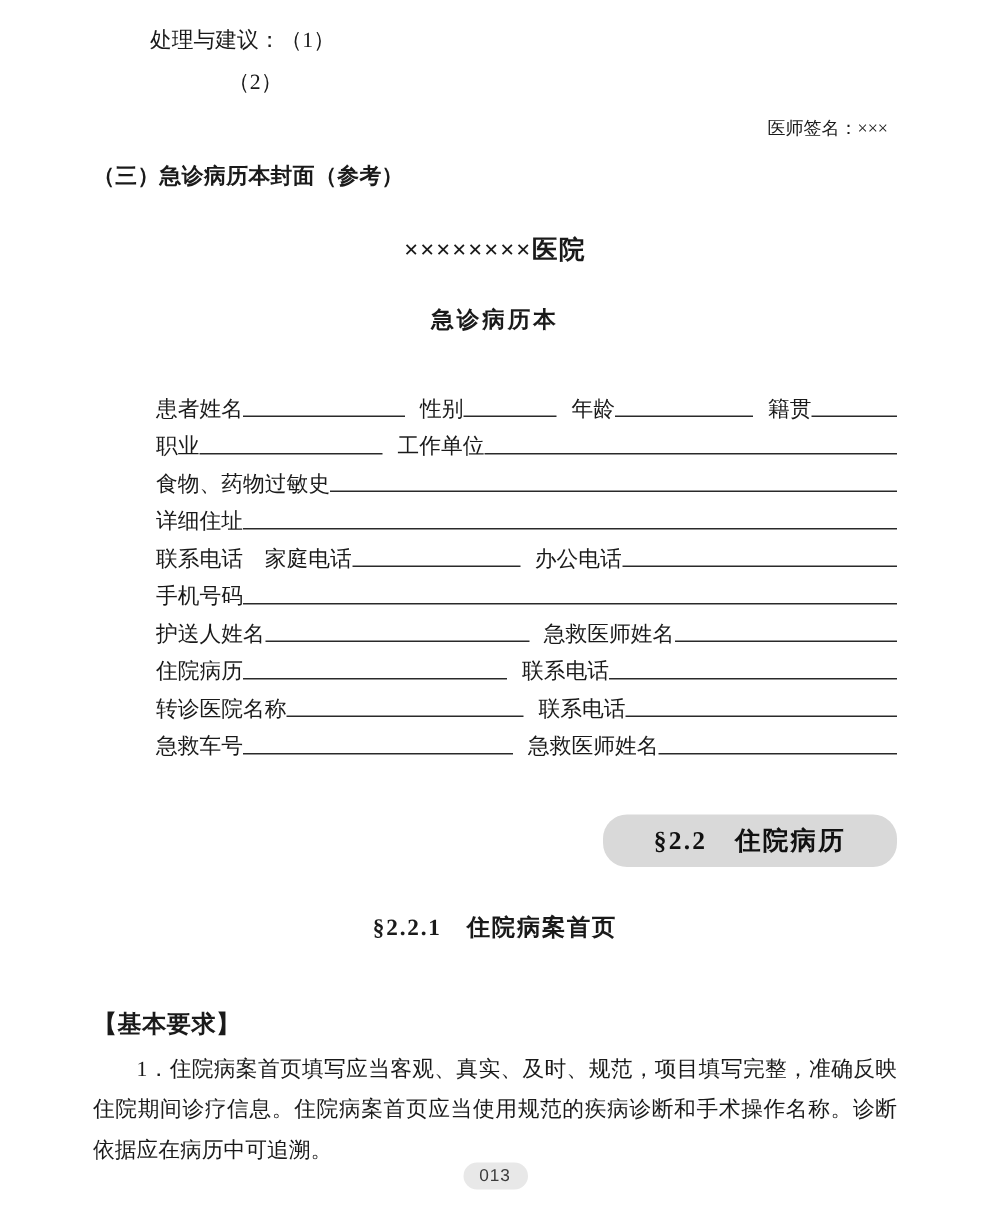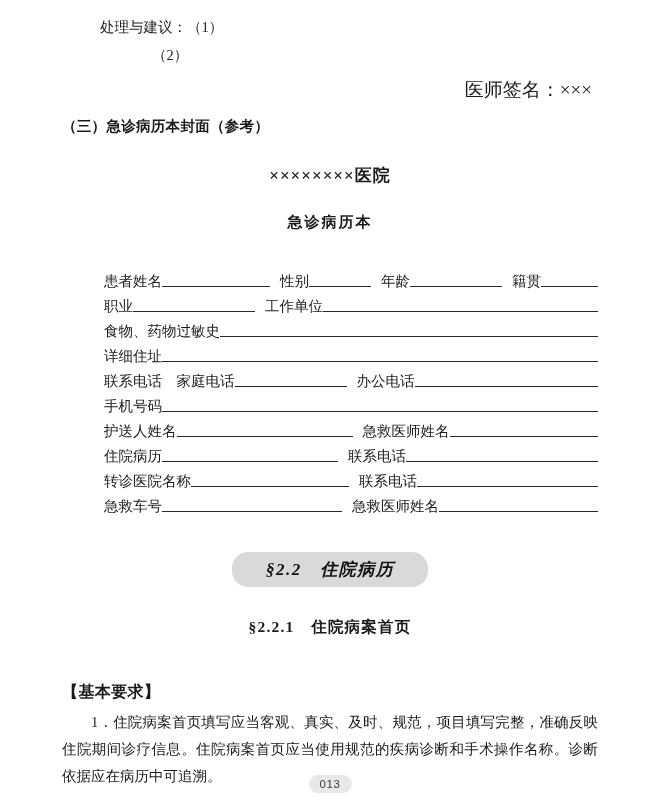--- a/index.html
+++ b/index.html
@@ -23,21 +23,21 @@
     padding: 14px 62px 0 62px;
   }
 
   
   .top-block { font-size: 14.5px; line-height: 1.9; }
   .top-line-1 { margin-left: 38px; }
   .top-line-2 { margin-left: 90px; }
   .sign-line {
     text-align: right;
     margin-top: 8px;
-    font-size: 19px;
+    font-size: 12px;
     padding-right: 6px;
   }
 
   
   .sub-head {
     font-weight: bold;
     font-size: 14.5px;
     margin-top: 14px;
     letter-spacing: 0.3px;
   }
@@ -76,23 +76,22 @@
     height: 1px;
     margin: 0 0 4px 0;
     flex: 0 0 auto;
   }
   .rule.grow { flex: 1 1 auto; }
   .gap { width: 10px; flex: 0 0 auto; }
 
   
   .pill-wrap {
     display: flex;
-    justify-content: center;
+    justify-content: flex-end;
     margin-top: 36px;
-    font-style: italic;
   }
   .pill {
     background: #d9d9d9;
     border-radius: 16px;
     padding: 6px 34px;
     font-size: 17px;
     font-weight: bold;
     letter-spacing: 1.5px;
     color: #111;
   }

